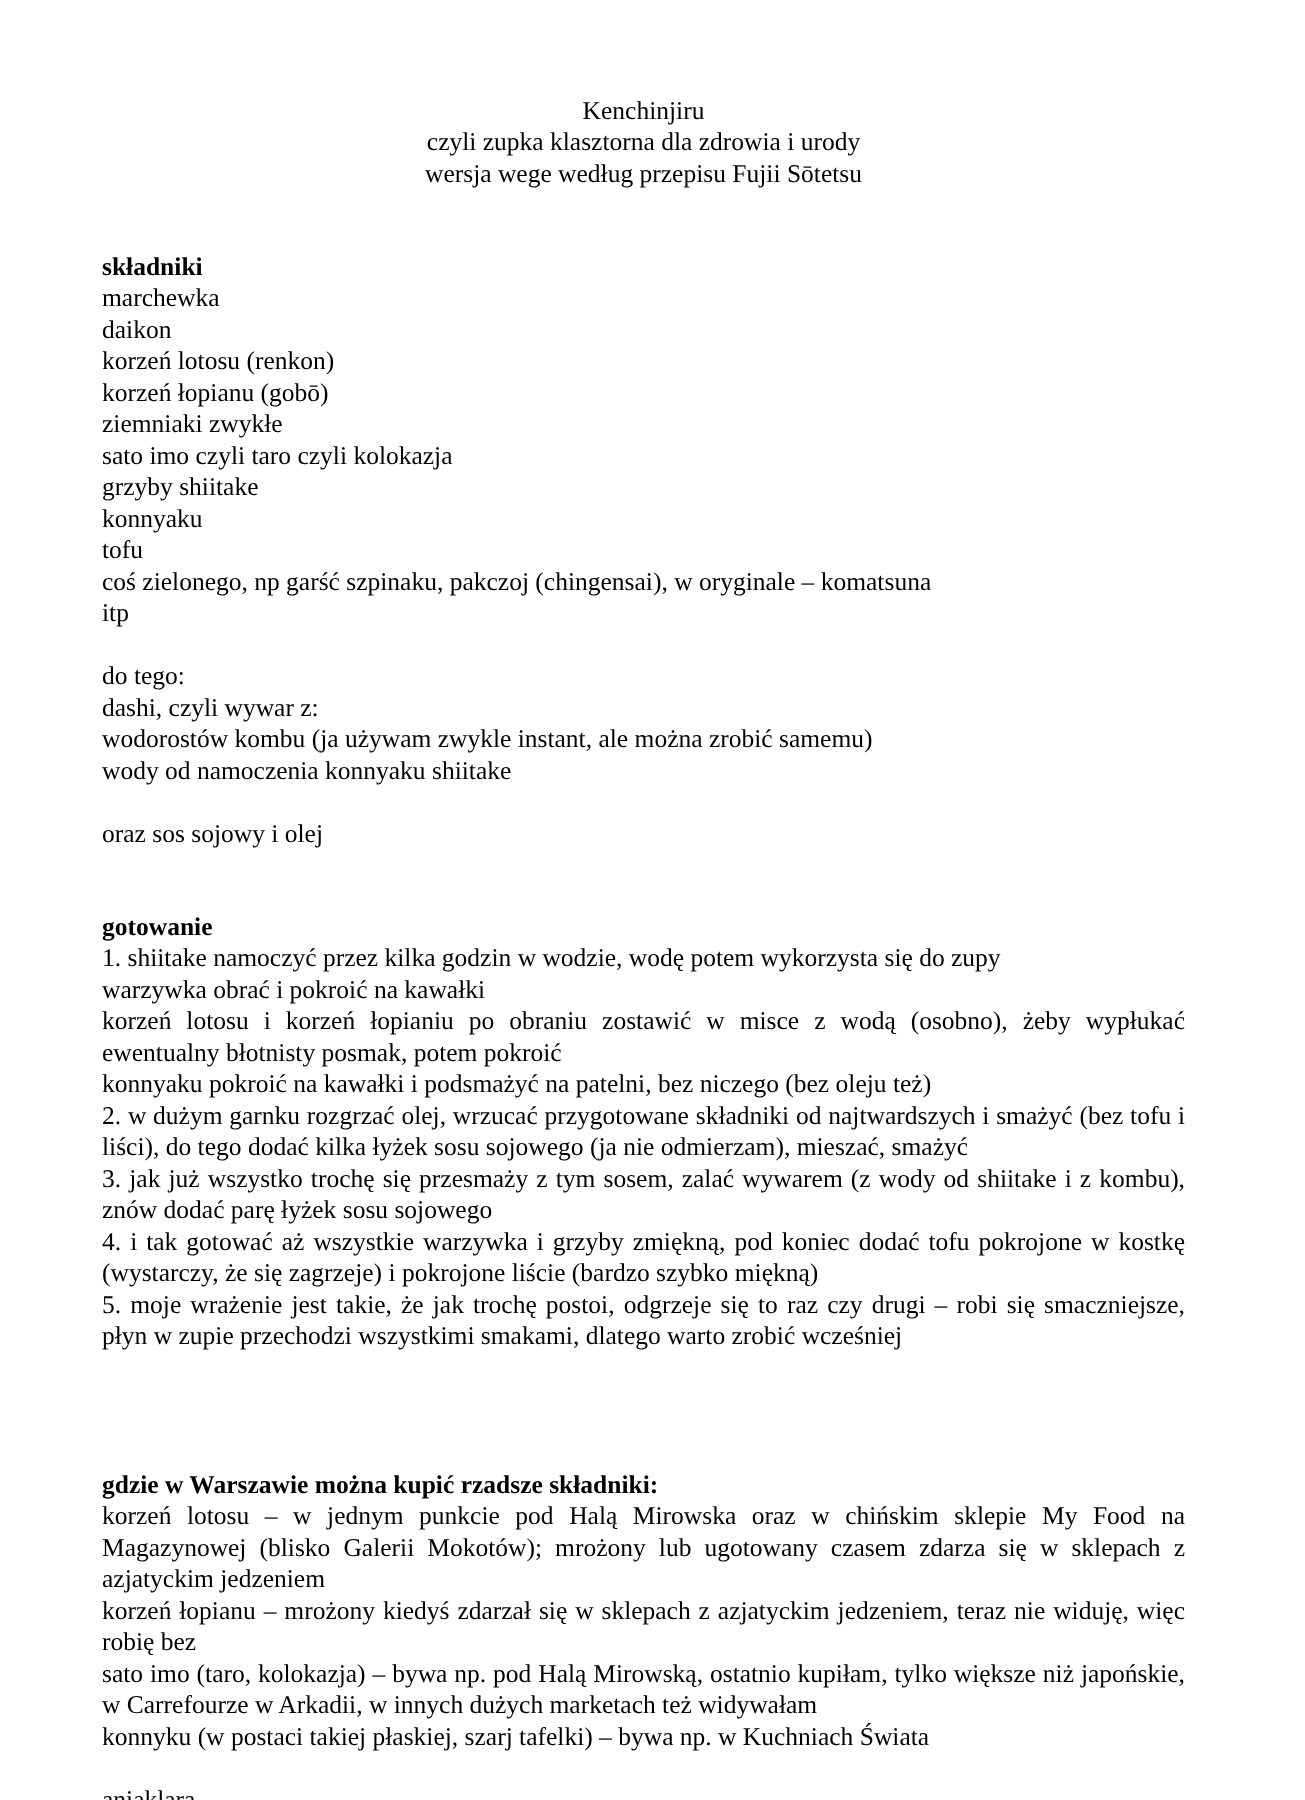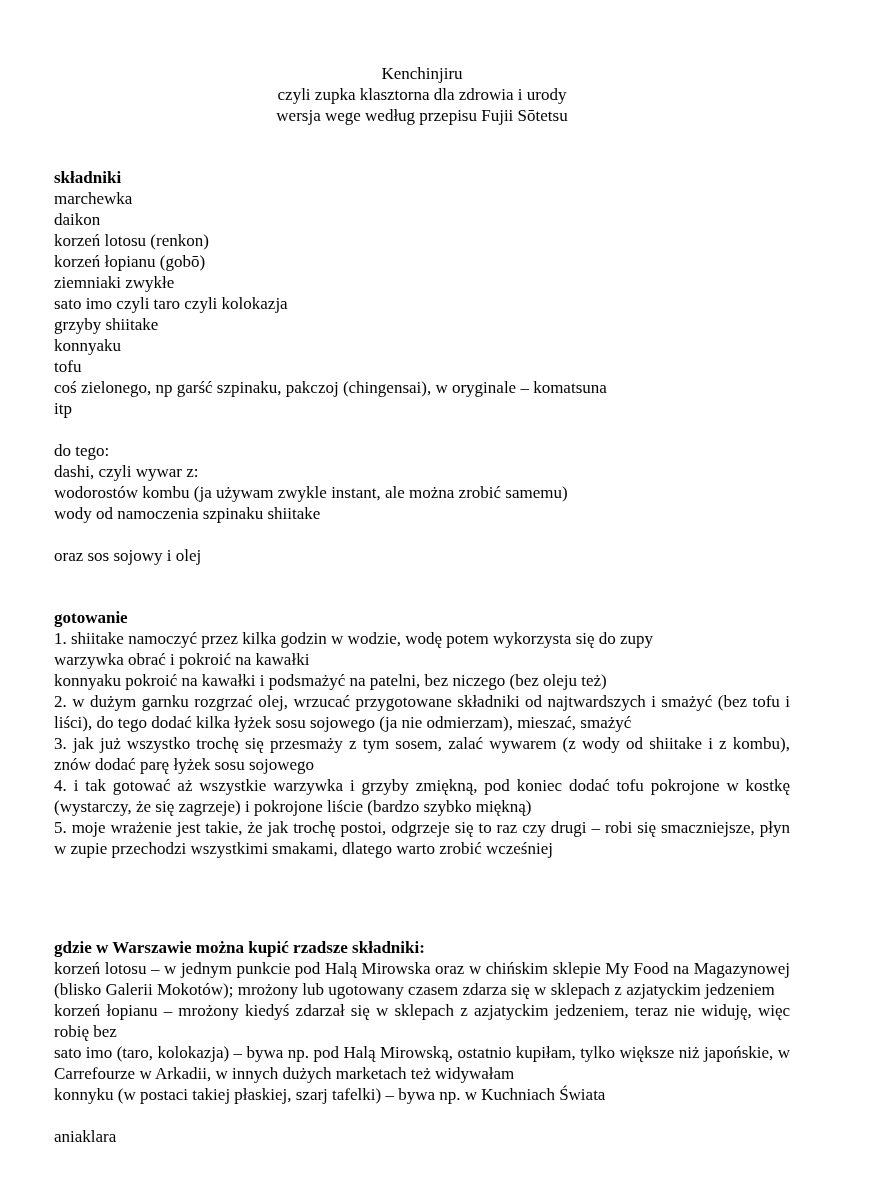--- a/index.html
+++ b/index.html
@@ -1,21 +1,21 @@
 <!DOCTYPE html>
 <html><head>
 <meta charset="utf-8">
 <style>
   html, body { margin: 0; padding: 0; background: #ffffff; }
   .page {
     position: relative;
     width: 870px;
     height: 1200px;
     box-sizing: border-box;
-    padding: 63px 80px 0 54px;
+    padding: 63px 80px 0 68px;
     background: #ffffff;
     color: #000000;
     font-family: "Liberation Serif", "DejaVu Serif", serif;
     font-size: 17px;
     line-height: 21px;
     overflow: hidden;
   }
   p { margin: 0; }
   .center { text-align: center; }
   .h { font-weight: bold; margin-top: 20px; }
@@ -51,33 +51,34 @@
     <p>coś zielonego, np garść szpinaku, pakczoj (chingensai), w oryginale – komatsuna</p>
     <p>itp</p>
   </div>
 
   <div class="gap"></div>
 
   <div>
     <p>do tego:</p>
     <p>dashi, czyli wywar z:</p>
     <p>wodorostów kombu (ja używam zwykle instant, ale można zrobić samemu)</p>
-    <p>wody od namoczenia szpinaku shiitake</p>
+    <p>wody od namoczenia konnyaku shiitake</p>
   </div>
 
   <div class="gap"></div>
 
   <p>oraz sos sojowy i olej</p>
 
   <div class="gap"></div>
 
   <div>
     <p class="h">gotowanie</p>
     <p class="just">1. shiitake namoczyć przez kilka godzin w wodzie, wodę potem wykorzysta się do zupy</p>
     <p class="just">warzywka obrać i pokroić na kawałki</p>
+    <p class="just">korzeń lotosu i korzeń łopianiu po obraniu zostawić w misce z wodą (osobno), żeby wypłukać ewentualny błotnisty posmak, potem pokroić</p>
     <p class="just">konnyaku pokroić na kawałki i podsmażyć na patelni, bez niczego (bez oleju też)</p>
     <p class="just">2. w dużym garnku rozgrzać olej, wrzucać przygotowane składniki od najtwardszych i smażyć (bez tofu i liści), do tego dodać kilka łyżek sosu sojowego (ja nie odmierzam), mieszać, smażyć</p>
     <p class="just">3. jak już wszystko trochę się przesmaży z tym sosem, zalać wywarem (z wody od shiitake i z kombu), znów dodać parę łyżek sosu sojowego</p>
     <p class="just">4. i tak gotować aż wszystkie warzywka i grzyby zmiękną, pod koniec dodać tofu pokrojone w kostkę (wystarczy, że się zagrzeje) i pokrojone liście (bardzo szybko miękną)</p>
     <p class="just">5. moje wrażenie jest takie, że jak trochę postoi, odgrzeje się to raz czy drugi – robi się smaczniejsze, płyn w zupie przechodzi wszystkimi smakami, dlatego warto zrobić wcześniej</p>
   </div>
 
   <div class="gap-lg"></div>
 
   <div>

